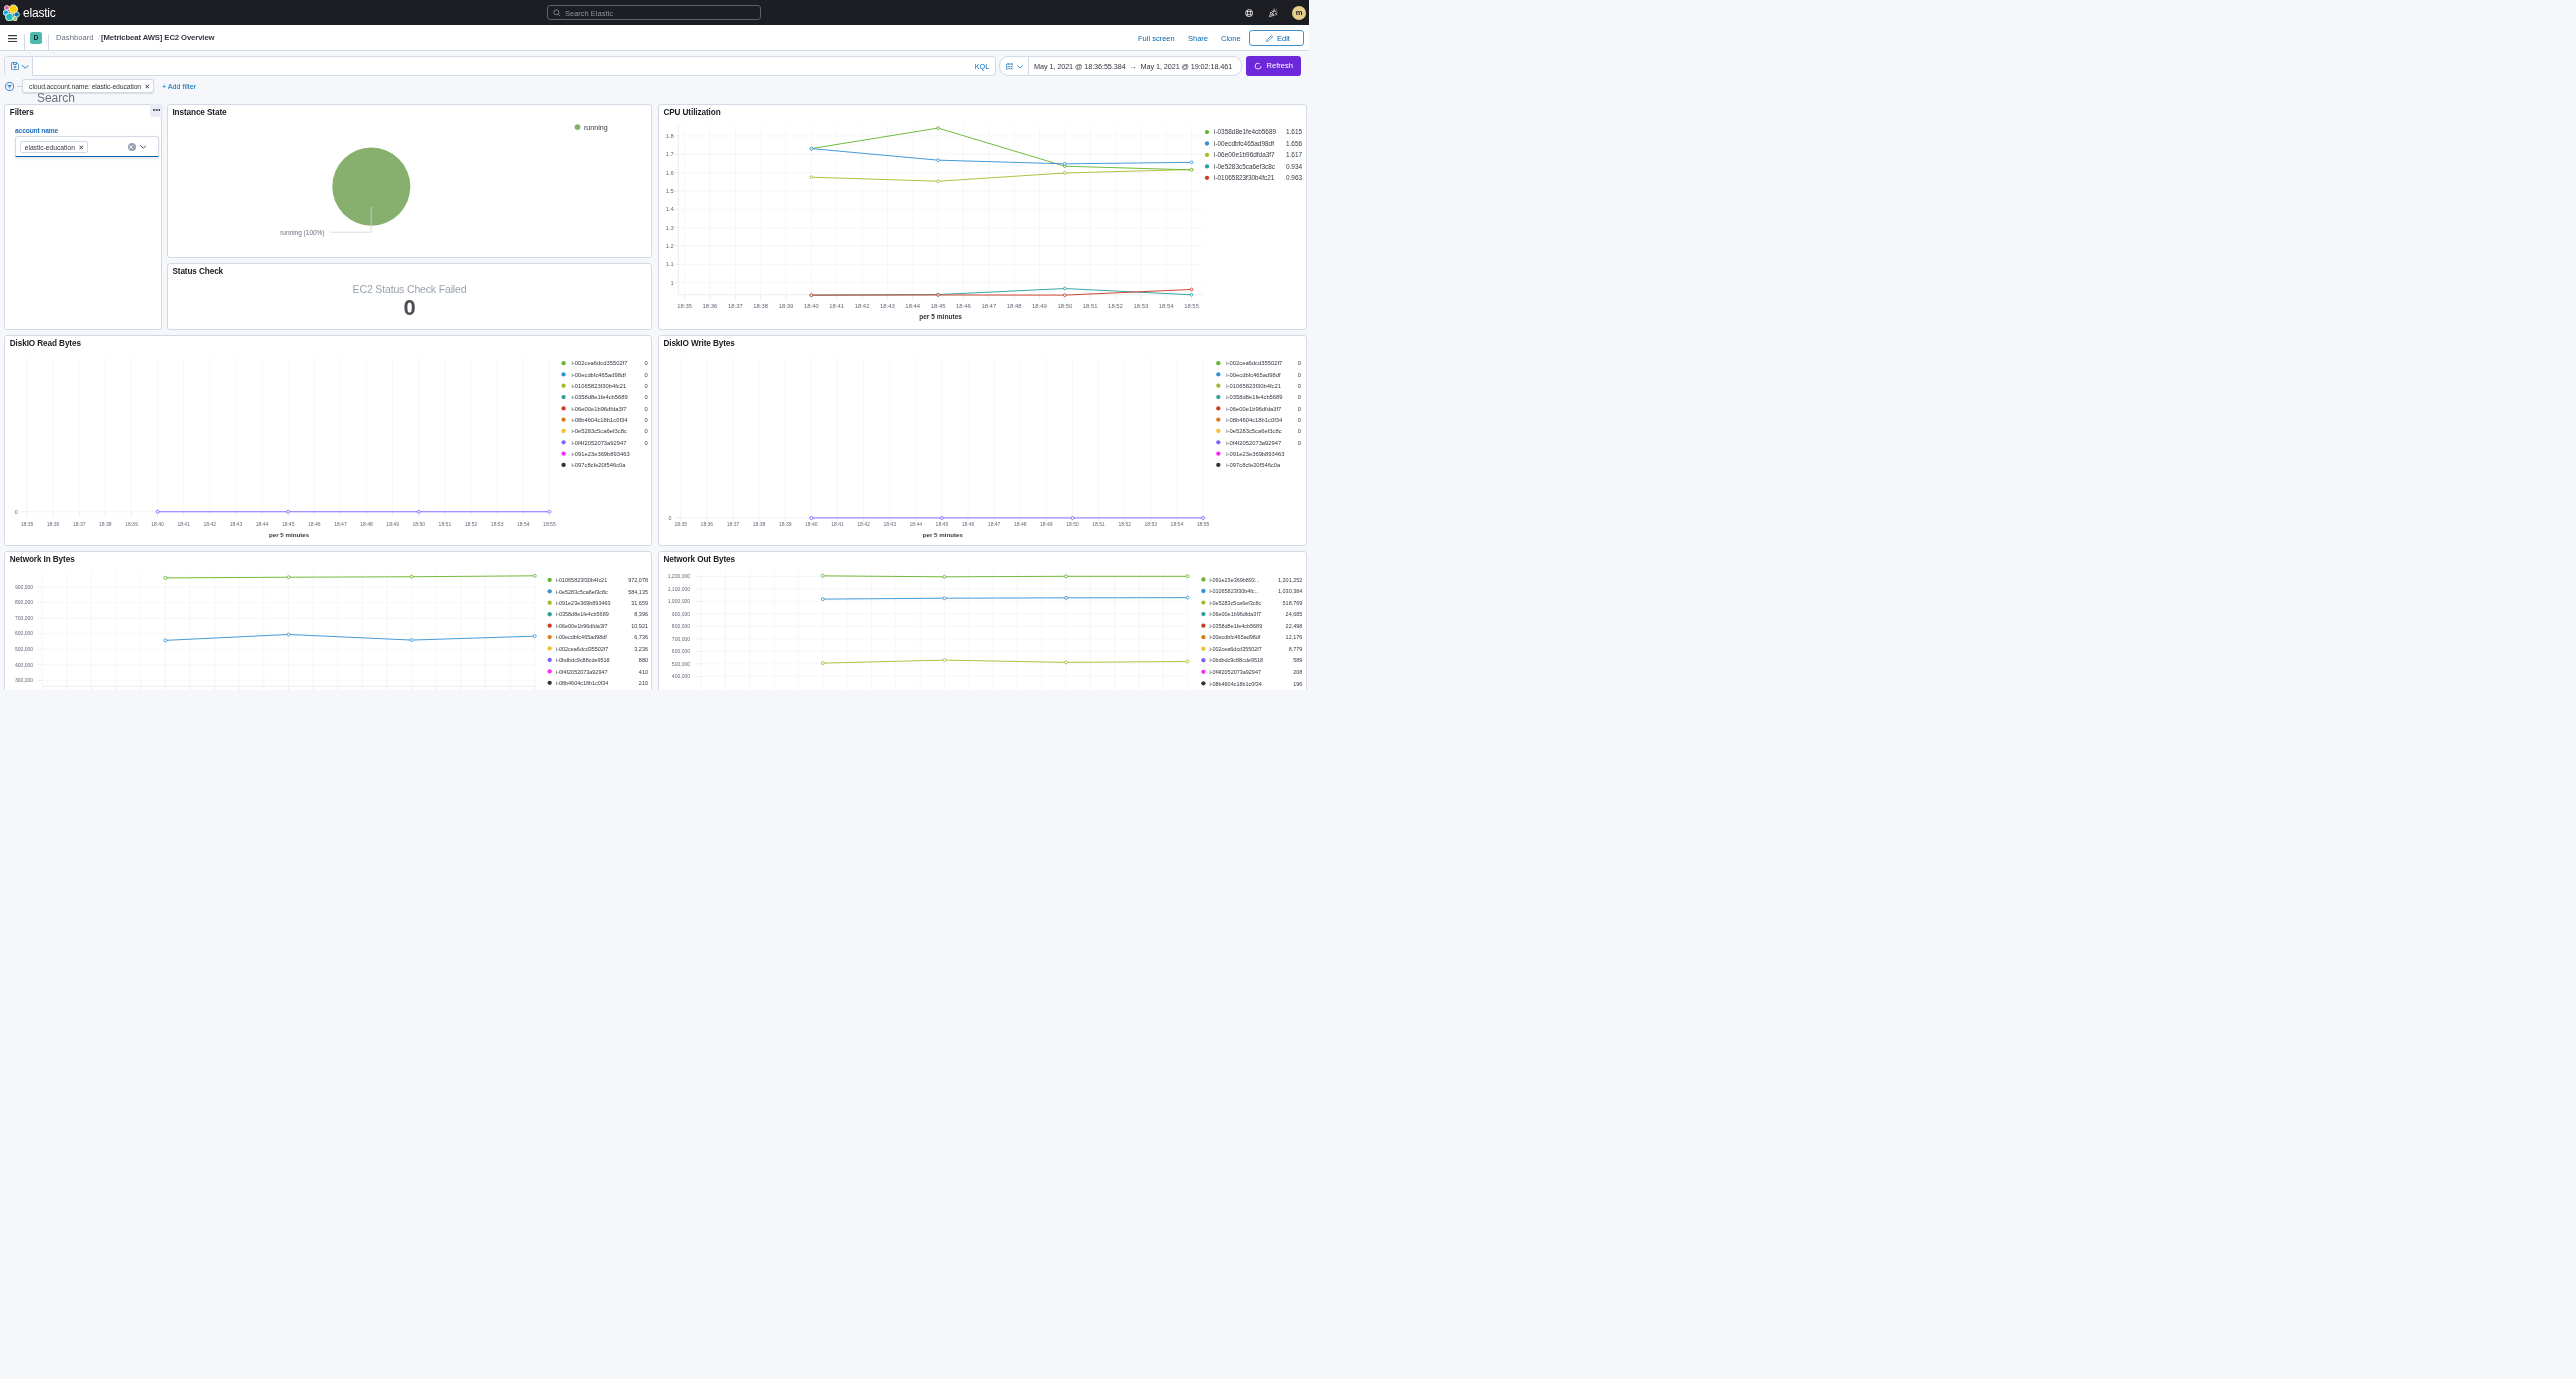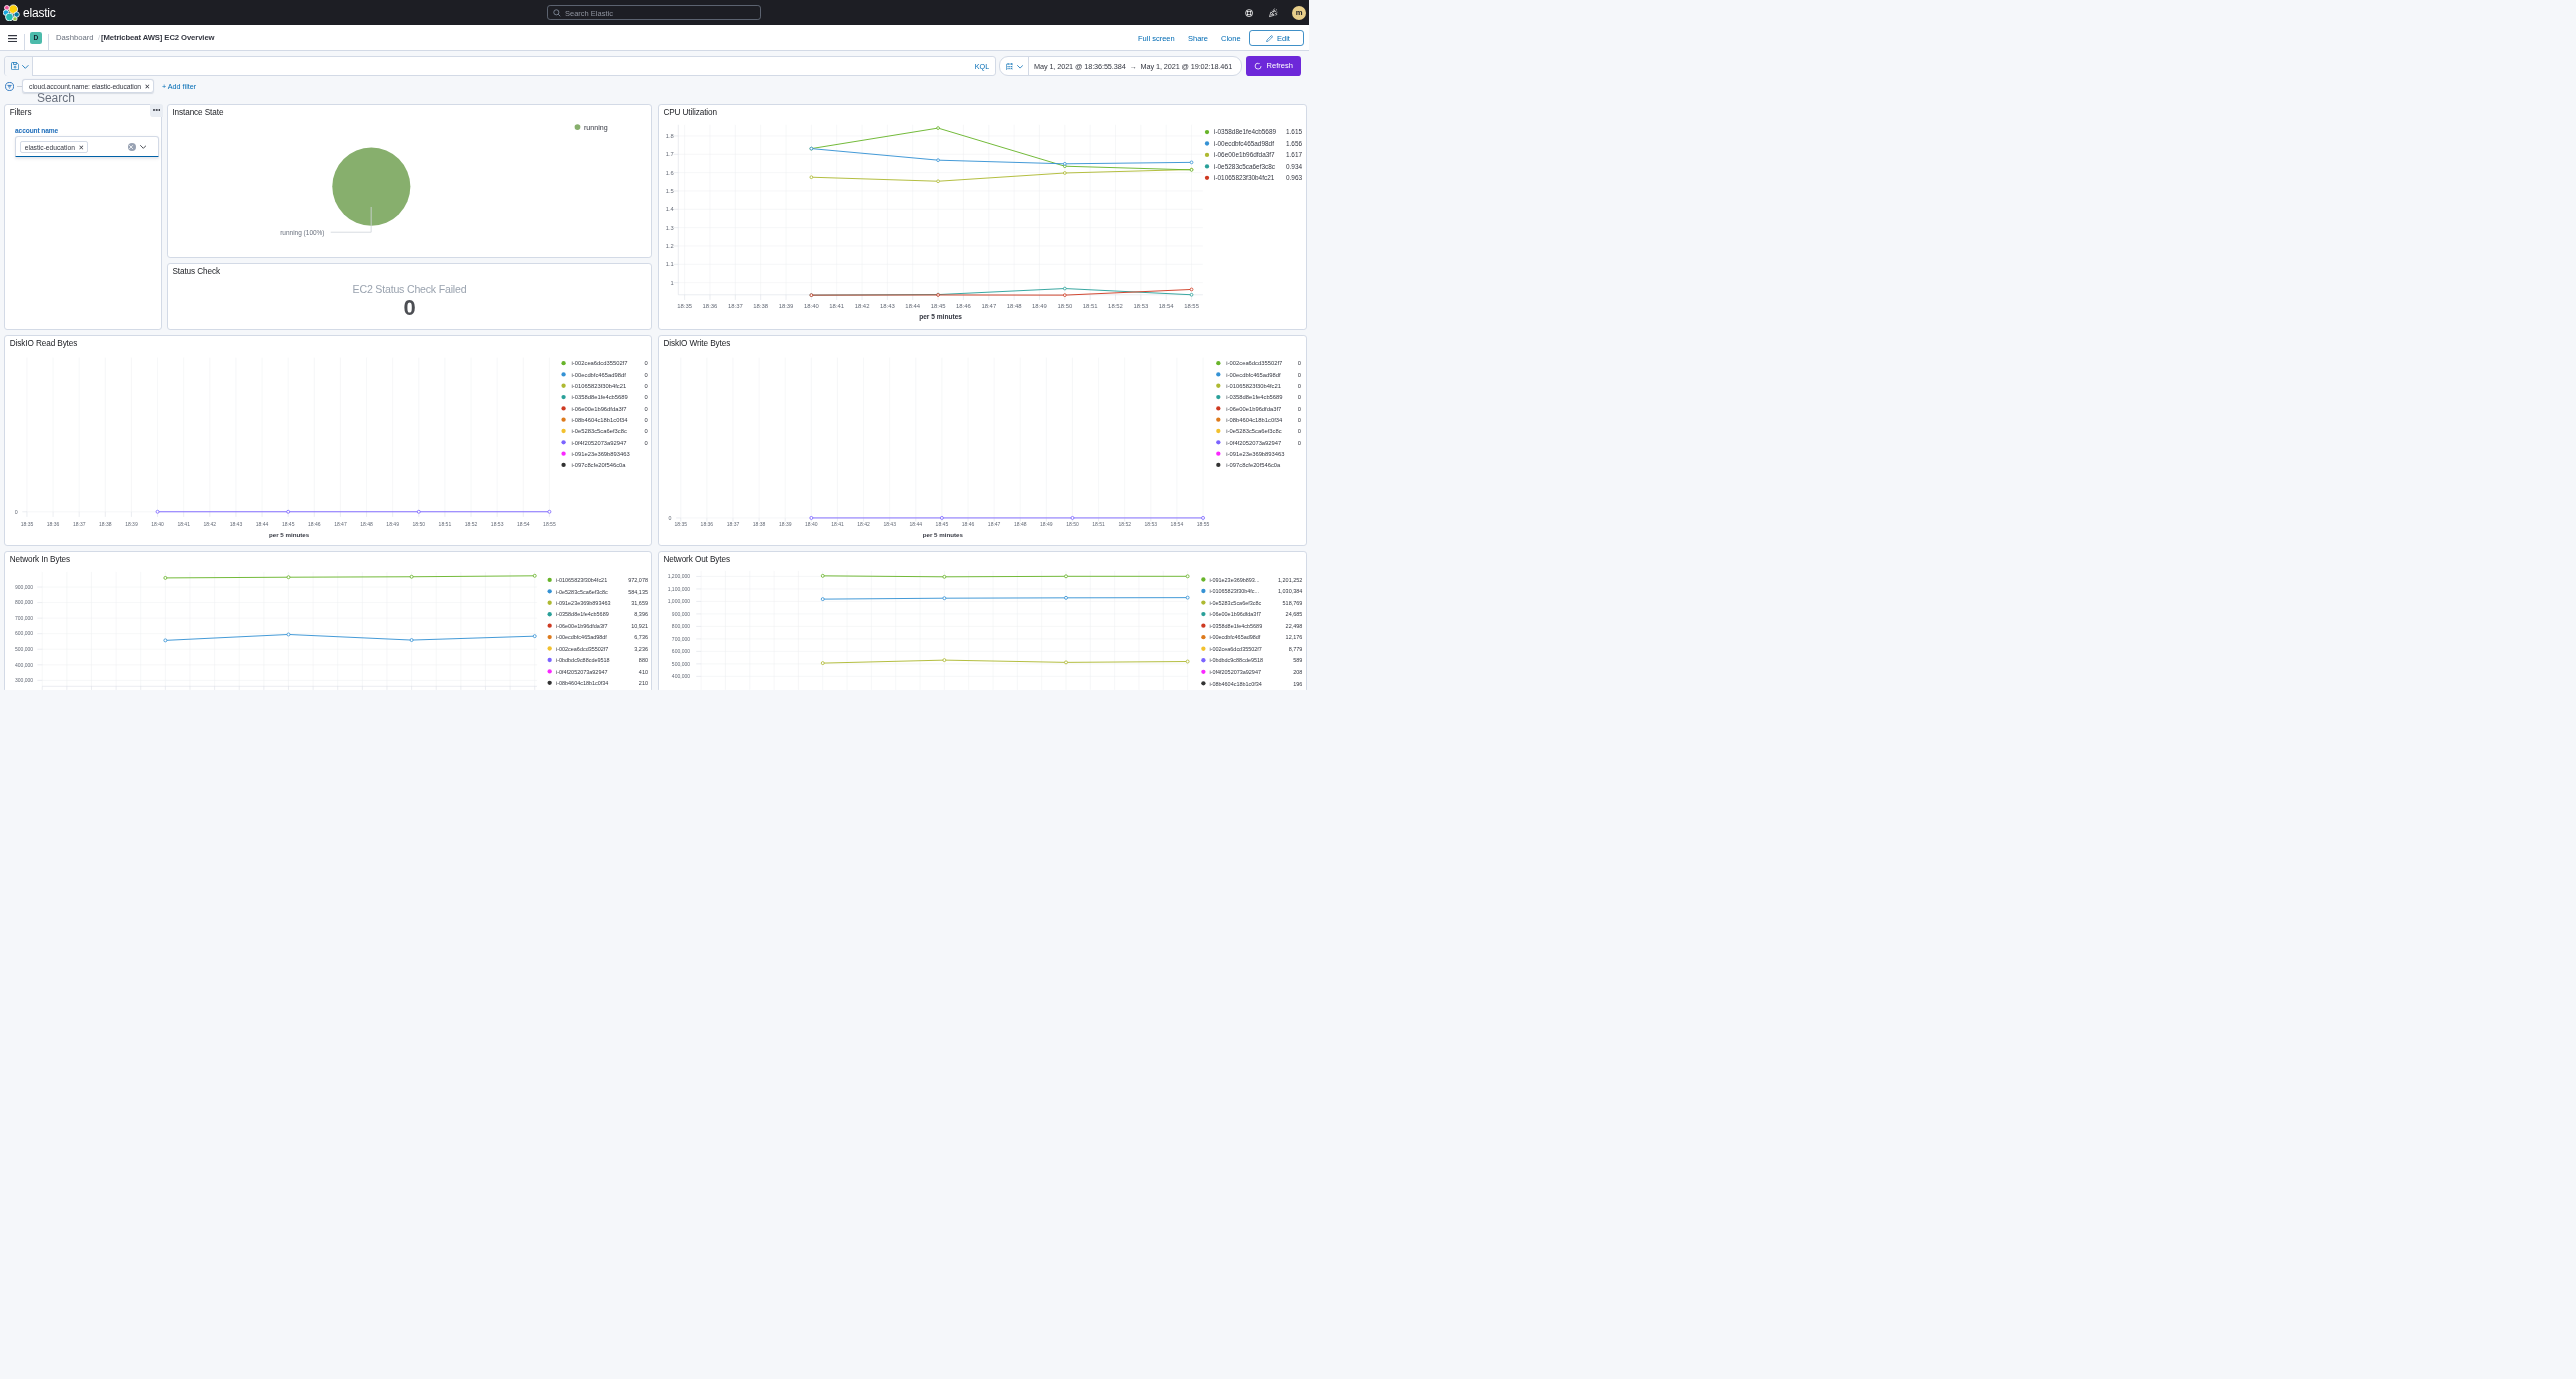--- a/index.html
+++ b/index.html
@@ -42,21 +42,21 @@
 #refresh { position:absolute; left:1246px; top:56px; width:55px; height:19.6px; background:#6d28d9;
   border-radius:3.1px; color:#fff; font-size:7.5px; font-weight:500; }
 #refresh span { position:absolute; left:20.6px; top:4.6px; }
 #fpill { position:absolute; left:22.4px; top:79px; width:132px; height:14px; background:#fff;
   border:0.5px solid #d3dae6; border-radius:3.1px; box-shadow:0 0.5px 1px rgba(152,162,179,.3); }
 #fpill span { position:absolute; left:5.7px; top:2.8px; font-size:6.8px; color:#343741; white-space:nowrap; letter-spacing:-0.1px; }
 #addfilter { position:absolute; left:162px; top:82px; font-size:7.2px; color:#006bb4; }
 
 
 .panel { position:absolute; background:#fff; border:0.5px solid #d3dae6; border-radius:3.1px; }
-.ptitle { position:absolute; left:4.4px; top:2.6px; font-size:8.2px; font-weight:normal; color:#1a1c21;
+.ptitle { position:absolute; left:4.4px; top:2.6px; font-size:8.2px; font-weight:bold; color:#1a1c21;
   letter-spacing:-0.1px; }
 
 
 #gearbox { position:absolute; left:150px; top:104px; width:12.6px; height:12.6px; background:#e9edf3;
   border-radius:0 2.6px 0 3.1px; }
 #acctlbl { position:absolute; left:15px; top:127px; font-size:6.6px; font-weight:bold; color:#1e6dba; letter-spacing:-0.1px; }
 #combo { position:absolute; left:14.6px; top:136px; width:144px; height:21px; background:#fff;
   border:0.5px solid #d3dae6; border-radius:3.1px 3.1px 0 0; border-bottom:1px solid #0061a6;
   box-shadow:0 1.5px 2.6px rgba(120,130,150,.18); }
 #cpill { position:absolute; left:4px; top:3.8px; width:68px; height:12.5px; background:#fff;

